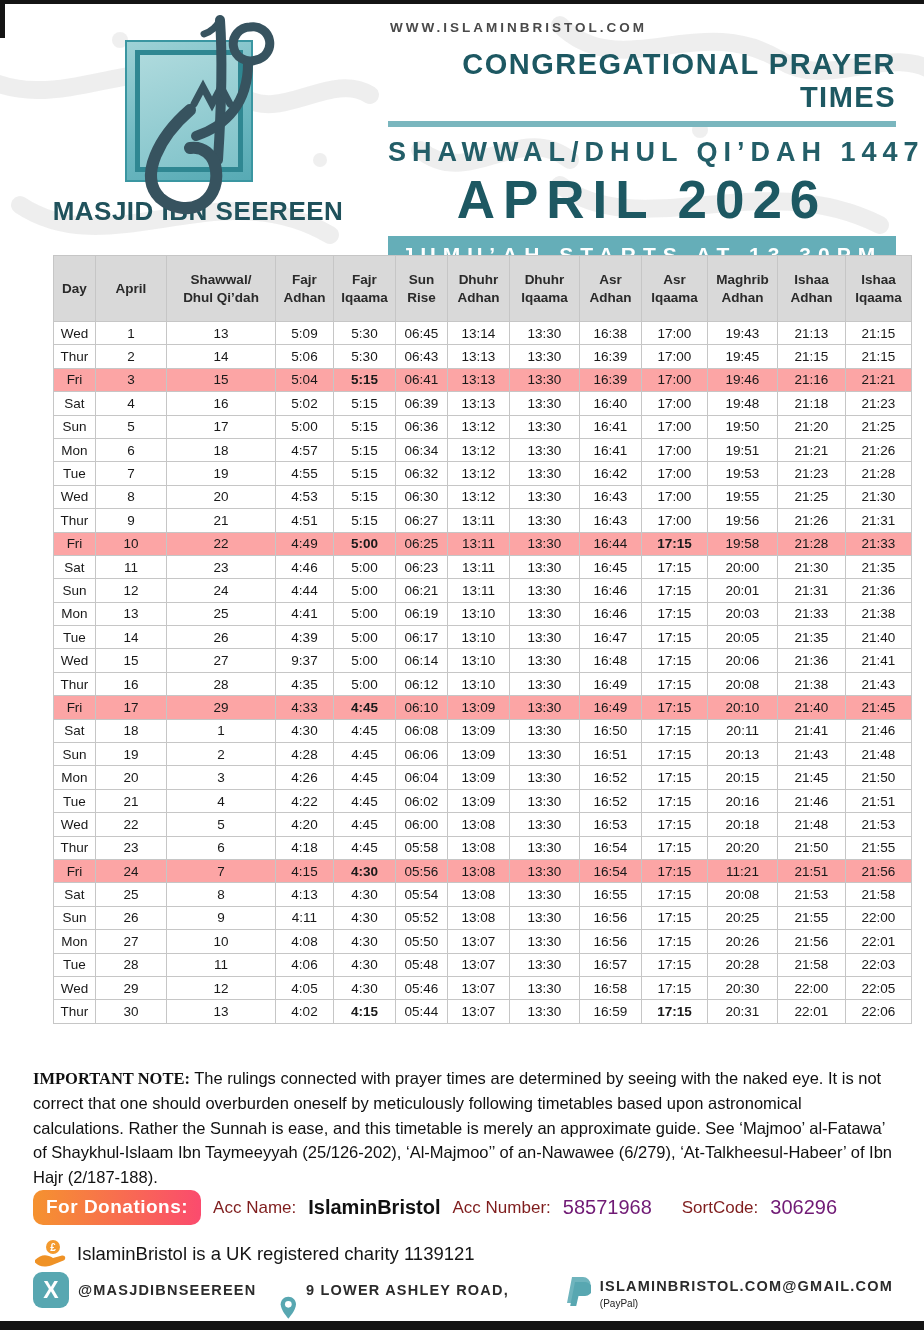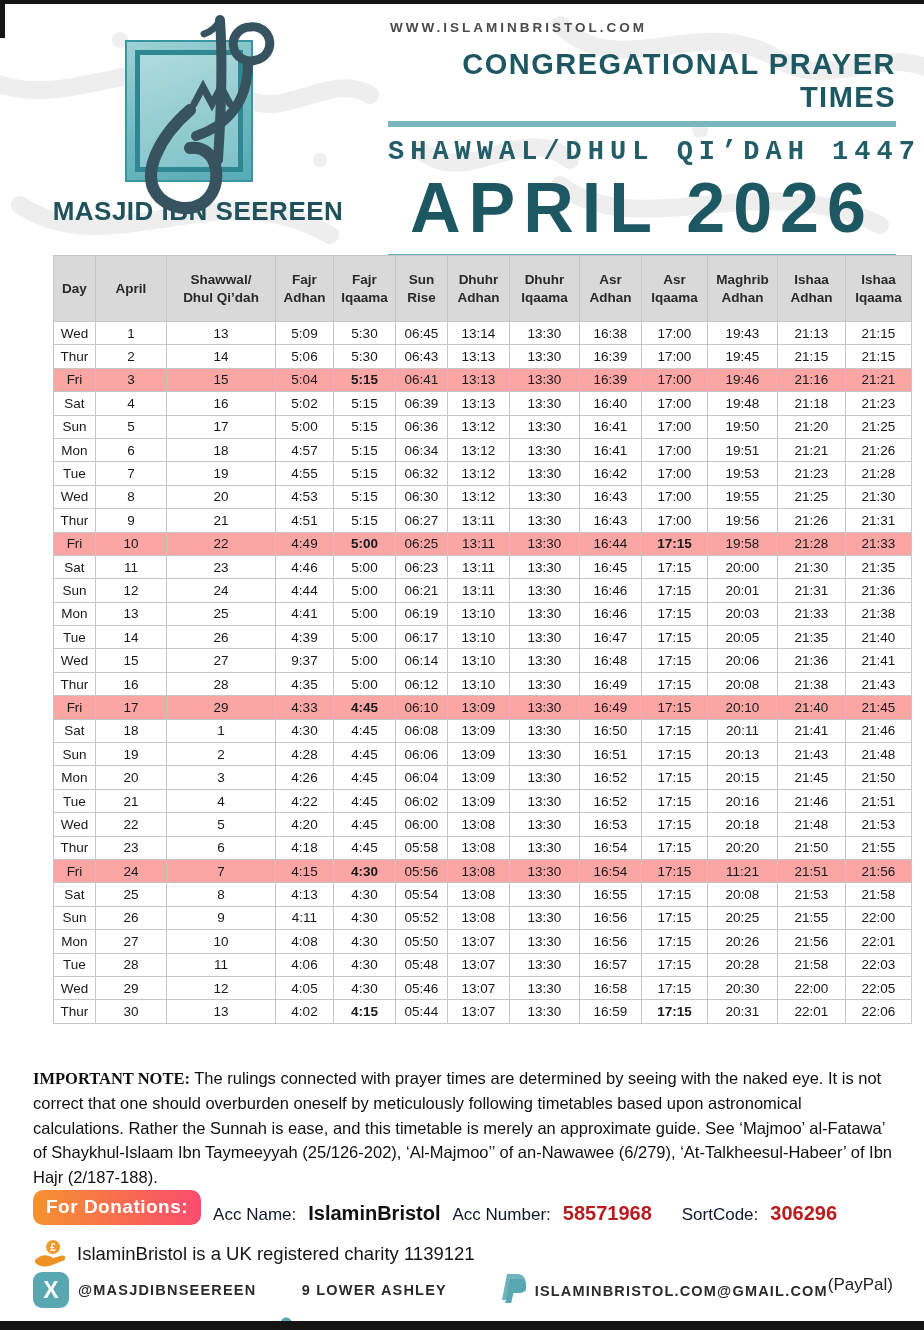--- a/index.html
+++ b/index.html
@@ -37,24 +37,24 @@
     position:absolute; left:390px; top:20px;
     font-size:13.5px; font-weight:bold; letter-spacing:3px; color:#4a4a4a;
   }
   .right-col { position:absolute; left:388px; top:48px; width:508px; }
   .main-title {
     text-align:right; font-size:29px; font-weight:bold; color:#1d5862; letter-spacing:1.5px;
   }
   .title-bar { margin-top:7px; height:6px; background:#7ab6be; }
   .hijri-line {
     margin-top:10px; text-align:center; font-size:27px; font-weight:600;
-    color:#235e68; letter-spacing:6px; white-space:nowrap;font-family:Liberation Mono, monospace;
+    color:#235e68; letter-spacing:6px; white-space:nowrap;
   }
   .month-line {
-    margin-top:1px; text-align:center; font-size:70px; font-weight:bold;
+    margin-top:1px; text-align:center; font-size:53px; font-weight:bold;
     color:#1d5862; letter-spacing:8px; white-space:nowrap;
   }
   .jumuah-banner {
     margin-top:6px; height:38px; background:#65aeb8; color:#ffffff;
     display:flex; align-items:center; justify-content:center;
     font-size:21px; font-weight:bold; letter-spacing:7px; white-space:nowrap;
   }
 
   
   .table-wrap { position:absolute; top:255px; left:33px; z-index:1;margin-left:20px; }
@@ -77,30 +77,30 @@
   
   .note {
     position:absolute; top:1066px; left:33px; width:860px; z-index:1;
     font-size:16.5px; line-height:24.4px; color:#101010;
   }
   .note b { font-weight:bold;font-family:Liberation Serif, serif; }
 
   
   .donations {
     position:absolute; top:1190px; left:33px; width:860px; z-index:1;
-    display:flex; align-items:flex-end; gap:12px; white-space:nowrap;
+    display:flex; align-items:center; gap:12px; white-space:nowrap;
   }
   .don-badge {
     background:linear-gradient(90deg,#f5922f 0%, #fb4b6e 100%);
     color:#ffffff; font-weight:bold; font-size:19px; letter-spacing:0.5px;
     padding:6px 13px 7px 13px; border-radius:10px;
   }
-  .don-label { font-size:17px; color:#0f172a; }
+  .don-label { font-size:17px; color:#7f1d1d; }
   .don-name  { font-size:20px; font-weight:600; color:#111; }
-  .don-value { font-size:20px; font-weight:bold; color:#b91c1c; }
+  .don-value { font-size:20px; font-weight:normal; color:#701a75; }
   .don-gap { width:6px; }
 
   .charity-row {
     position:absolute; top:1239px; left:33px; z-index:1;
     display:flex; align-items:center; gap:10px;
     font-size:18.5px; color:#141414;
   }
 
   
   .footer {
@@ -108,24 +108,24 @@
     display:flex; align-items:flex-start;
     font-weight:bold; letter-spacing:1.2px; font-size:14.5px; color:#2b2b2b;
   }
   .footer .grp { display:flex; align-items:center; gap:9px; }
   .x-icon {
     width:36px; height:36px; border-radius:9px; background:#58a7b1;
     color:#ffffff; display:flex; align-items:center; justify-content:center;
     font-size:23px; font-weight:bold; letter-spacing:0;
   }
   .footer .txt { line-height:36px; }
-  .email-block { display:flex; }
+  .email-block { display:flex; flex-direction:column; }
   .email-block .email { line-height:20px; margin-top:4px; }
   .email-block .paypal-note {
-    font-weight:normal; letter-spacing:0; font-size:17px; color:#222; line-height:16px;
+    font-weight:normal; letter-spacing:0; font-size:10px; color:#222; line-height:16px;
   }
 </style>
 </head>
 <body>
 
 <div class="artifact-top"></div>
 <div class="artifact-left"></div>
 <div class="artifact-bottom"></div>
 
 <svg class="watermark" width="924" height="270" viewBox="0 0 924 270">

